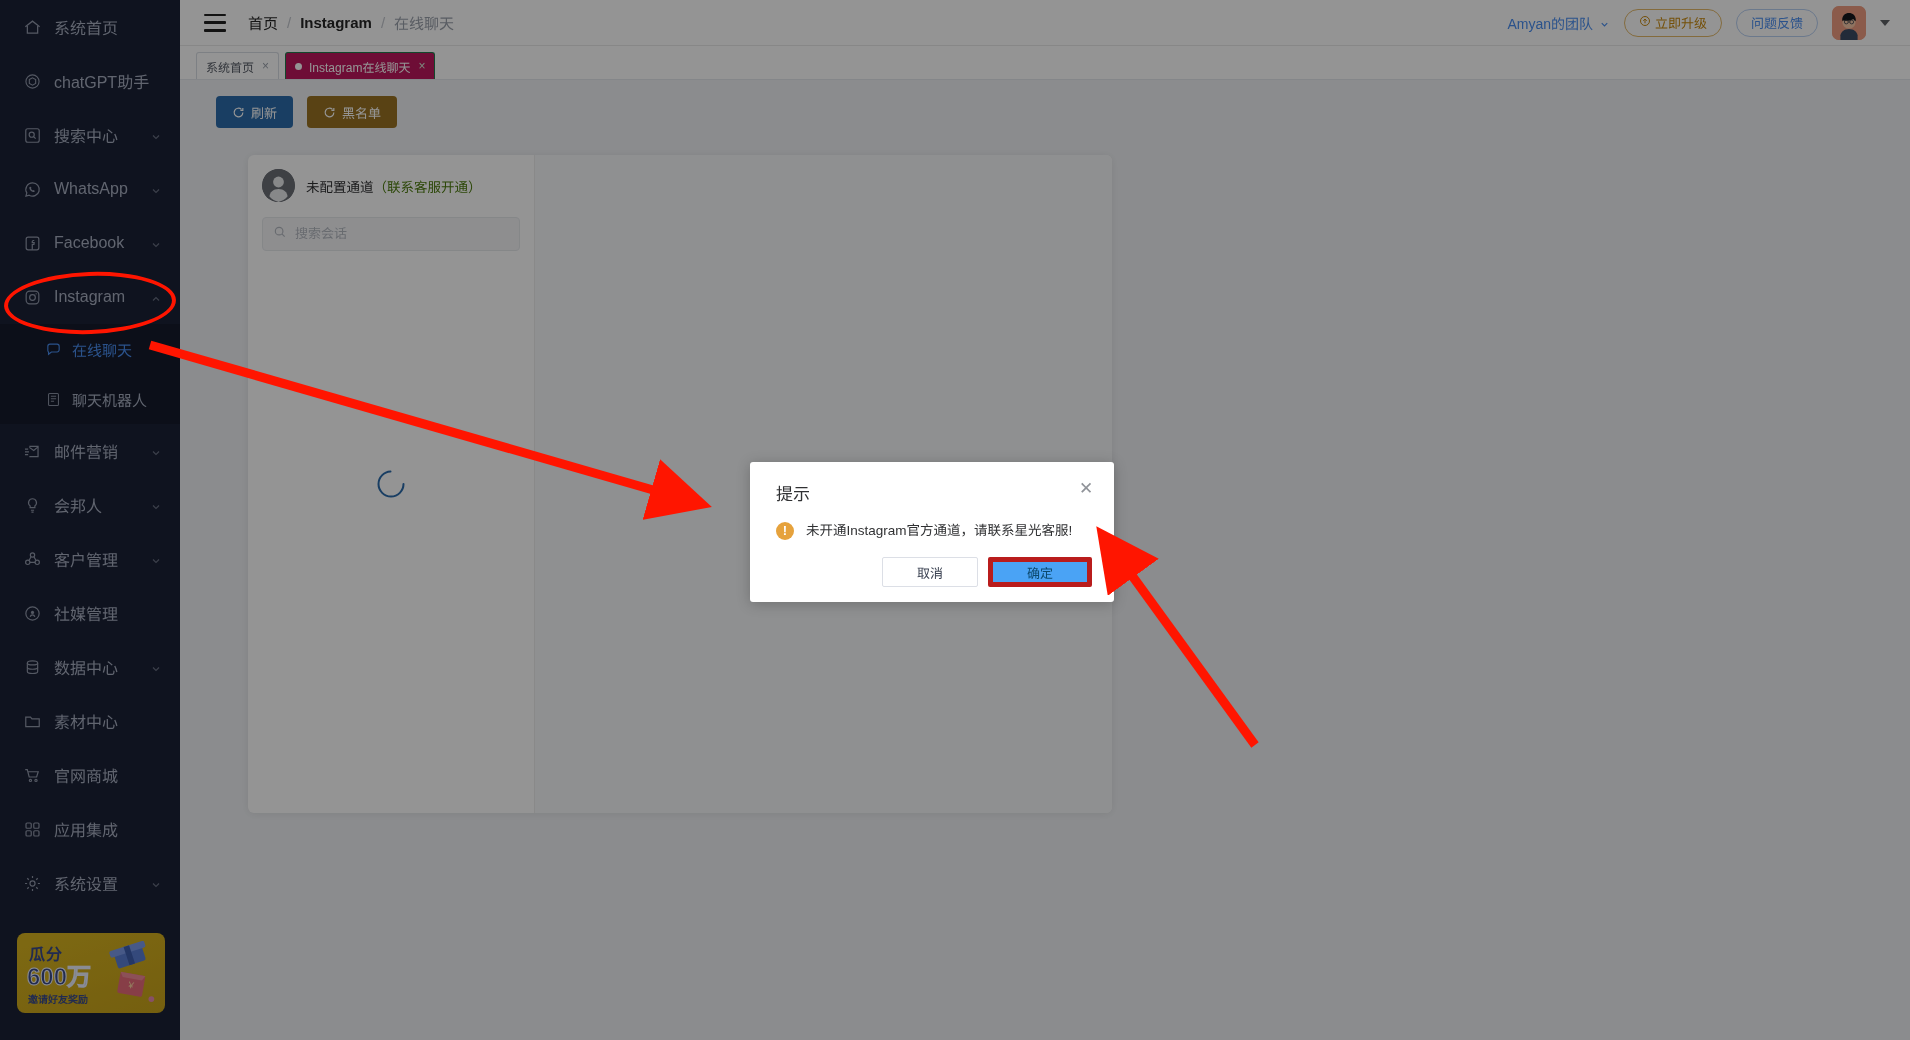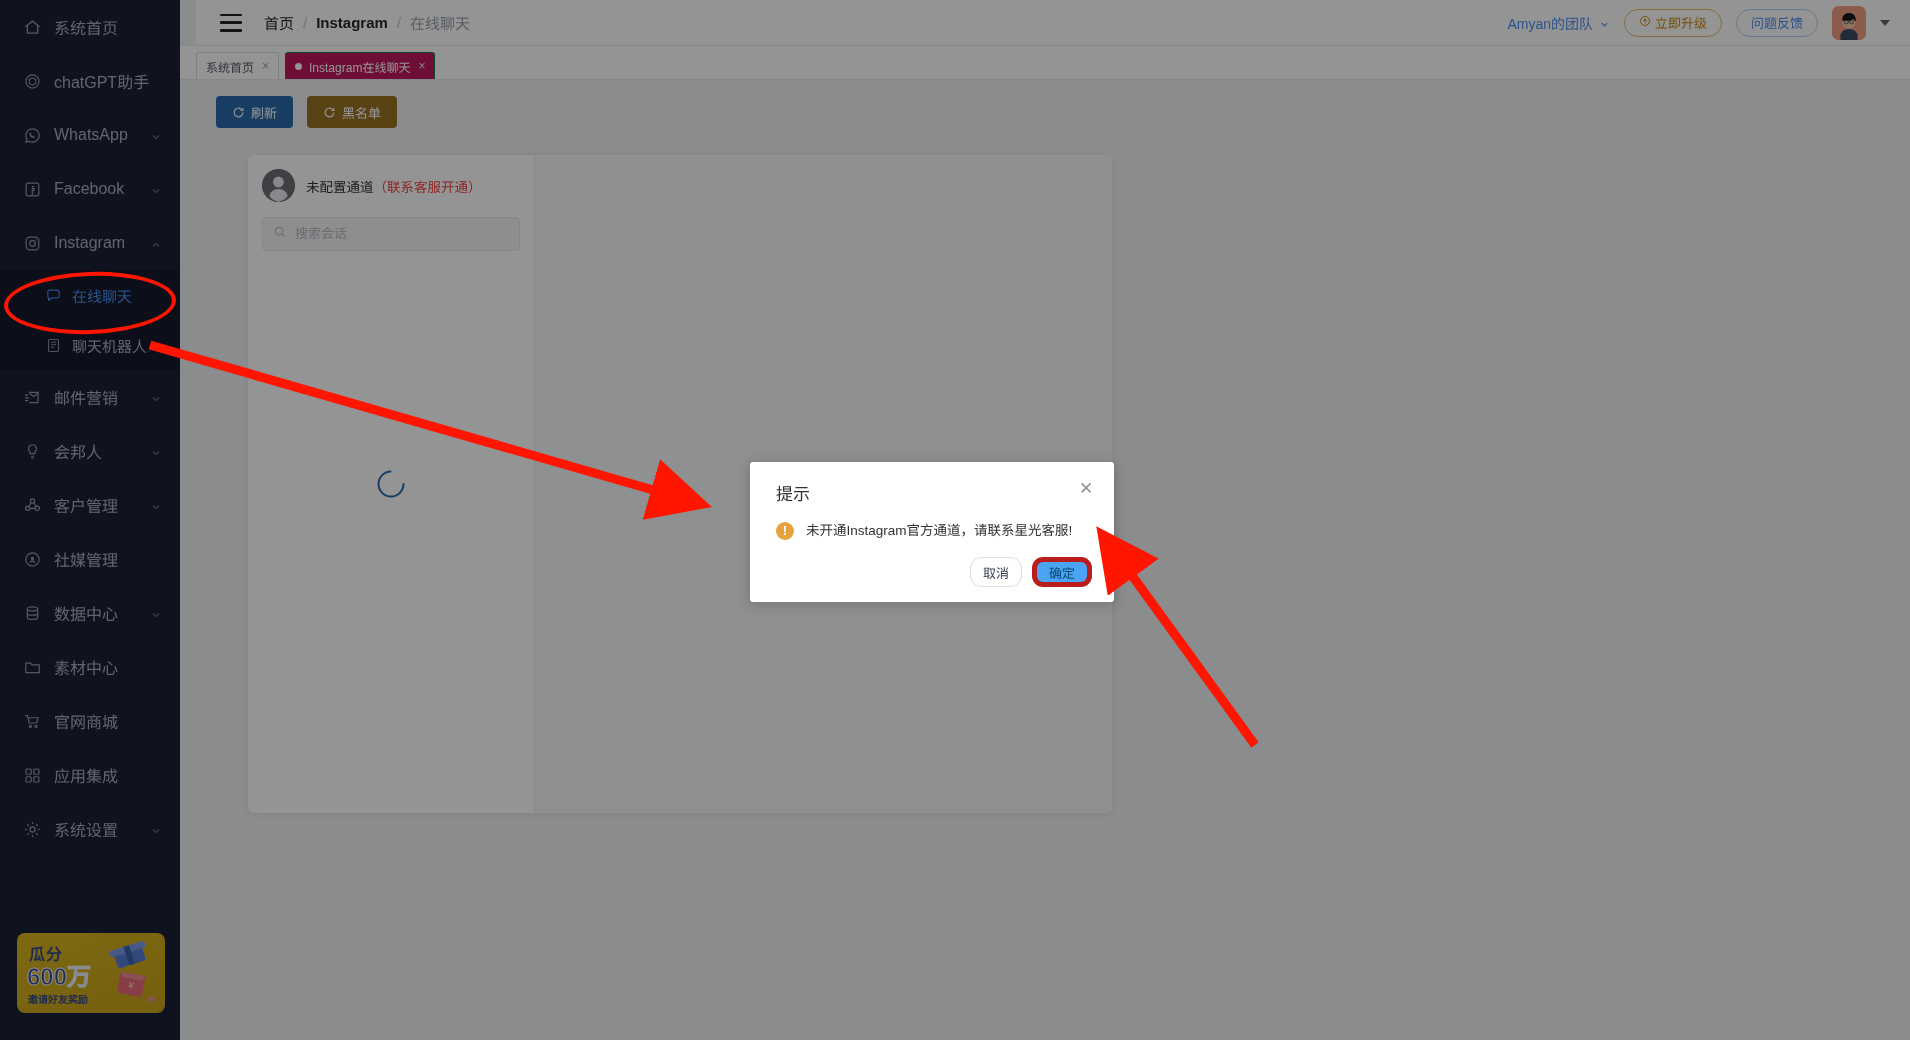--- a/index.html
+++ b/index.html
@@ -75,21 +75,20 @@
 
   
   .main { position:absolute; left:180px; top:0; width:1730px; height:1040px; background:#f0f2f5; }
 
   .topbar {
     position: relative;
     height: 46px; background: #ffffff;
     display: flex; align-items: center;
     border-bottom: 1px solid #e8e8e8;
     padding: 0 20px 0 24px;
-    margin-left: 16px;
   }
   .hamburger { width: 22px; height: 18px; display:flex; flex-direction:column; justify-content:space-between;
                cursor:pointer; margin-right: 22px; }
   .hamburger span { display:block; height:2.5px; background:#222; border-radius:1px; }
 
   .crumbs { display:flex; align-items:center; font-size:15px; }
   .crumbs .c { color:#262626; }
   .crumbs .c.bold { font-weight:bold; }
   .crumbs .c.dim { color:#9aa0ab; }
   .crumbs .sep { color:#c3c7ce; margin: 0 9px; }
@@ -145,21 +144,21 @@
     box-shadow: 0 1px 8px rgba(0,0,0,.08);
     display:flex; overflow:hidden;
   }
   .convpane { width: 287px; border-right:1px solid #ececec; position:relative; }
   .convhead { display:flex; align-items:center; padding: 14px 0 0 14px; }
   .convhead .ava {
     width:33px; height:33px; border-radius:50%; background:#6b6f76;
     display:flex; align-items:flex-end; justify-content:center; overflow:hidden; flex:0 0 33px;
   }
   .convhead .txt { margin-left:11px; font-size:13.5px; color:#303133; white-space:nowrap; }
-  .convhead .txt a { color:#ef4444; text-decoration:none; cursor:pointer; }
+  .convhead .txt a { color:#4d7c0f; text-decoration:none; cursor:pointer; }
   .searchwrap { margin: 15px 14px 0 14px; }
   .searchbox {
     display:flex; align-items:center; gap:8px;
     height:34px; padding:0 10px;
     background:#f4f5f7; border:1px solid #e6e8eb; border-radius:4px;
   }
   .searchbox input {
     border:none; outline:none; background:transparent; flex:1;
     font-size:13px; color:#5a5f69; font-family:Liberation Mono, monospace;
   }
@@ -183,21 +182,21 @@
   }
   .modal .mtitle { position:absolute; left:26px; top:18px; font-size:17px; color:#303133; }
   .modal .mclose { position:absolute; right:20px; top:19px; width:16px; height:16px;
                    color:#909399; cursor:pointer; font-size:17px; line-height:16px; text-align:center; }
   .modal .mbody { position:absolute; left:26px; top:60px; right:26px;
                   display:flex; align-items:flex-start; gap:12px; }
   .warnicon { width:18px; height:18px; border-radius:50%; background:#e6a23c; flex:0 0 18px;
               color:#fff; font-size:13px; font-weight:bold; line-height:18px; text-align:center; }
   .mtext { font-size:13.5px; color:#303133; line-height:18px; }
   .mfoot { position:absolute; right:22px; bottom:15px; display:flex; gap:10px; }
-  .mbtn { height:30px; padding:0 12px; border-radius:11px; font-size:13px; cursor:pointer;
+  .mbtn { height:30px; padding:0 34px; border-radius:2px; font-size:13px; cursor:pointer;
           font-family: inherit; }
   .mbtn.cancel { background:#fff; border:1px solid #dcdfe6; color:#3c4353; }
   .mbtn.ok { background:#4aa3f5; border:5px solid #b91c1c; color:#0c4a6e; }
 
   
   .anno { position:absolute; z-index: 90; pointer-events:none; }
   .ellipse {
     left: 4px; top: 272px; width: 172px; height: 62px;
     border: 4px solid #ff1500; border-radius: 50%;
     transform: rotate(-2deg);
@@ -223,20 +222,33 @@
     <div class="nav-item">
       <span class="ic">
           <svg width="19" height="19" viewBox="0 0 24 24" fill="none" stroke="#a7aec0" stroke-width="1.4">
             <circle cx="12" cy="12" r="8.3"></circle>
             <path d="M8 9.5l4-2.2 4 2.2v5l-4 2.2-4-2.2z"></path>
           </svg>
         </span>
       <span class="lbl">chatGPT助手</span>
     </div>
 
+    <div class="nav-item">
+      <span class="ic">
+          <svg width="19" height="19" viewBox="0 0 24 24" fill="none" stroke="#a7aec0" stroke-width="1.5">
+            <rect x="3.5" y="3.5" width="17" height="17" rx="2.5"></rect>
+            <circle cx="11" cy="11" r="3.2"></circle>
+            <path d="M13.4 13.4L16 16"></path>
+          </svg>
+        </span>
+      <span class="lbl">搜索中心</span>
+      <span class="arrow"><svg width="12" height="12" viewBox="0 0 24 24" fill="none" stroke="#a7aec0" stroke-width="2.2">
+            <path d="M6 9l6 6 6-6"></path>
+          </svg></span>
+    </div>
 
     <div class="nav-item">
       <span class="ic">
           <svg width="19" height="19" viewBox="0 0 24 24" fill="none" stroke="#a7aec0" stroke-width="1.5">
             <path d="M12 3.6a8.4 8.4 0 00-7.2 12.7L3.7 20.3l4.1-1.1A8.4 8.4 0 1012 3.6z"></path>
             <path d="M9.3 8.6c.4-.1.7.2.9.6l.5 1-.6.8c.5 1 1.3 1.8 2.3 2.3l.8-.6 1 .5c.4.2.7.5.6.9-.2.9-1.2 1.3-2 1.1-2.3-.5-4.3-2.5-4.8-4.8-.2-.8.3-1.6 1.3-1.8z" fill="#a7aec0" stroke="none"></path>
           </svg>
         </span>
       <span class="lbl">WhatsApp</span>
       <span class="arrow"><svg width="12" height="12" viewBox="0 0 24 24" fill="none" stroke="#a7aec0" stroke-width="2.2">

